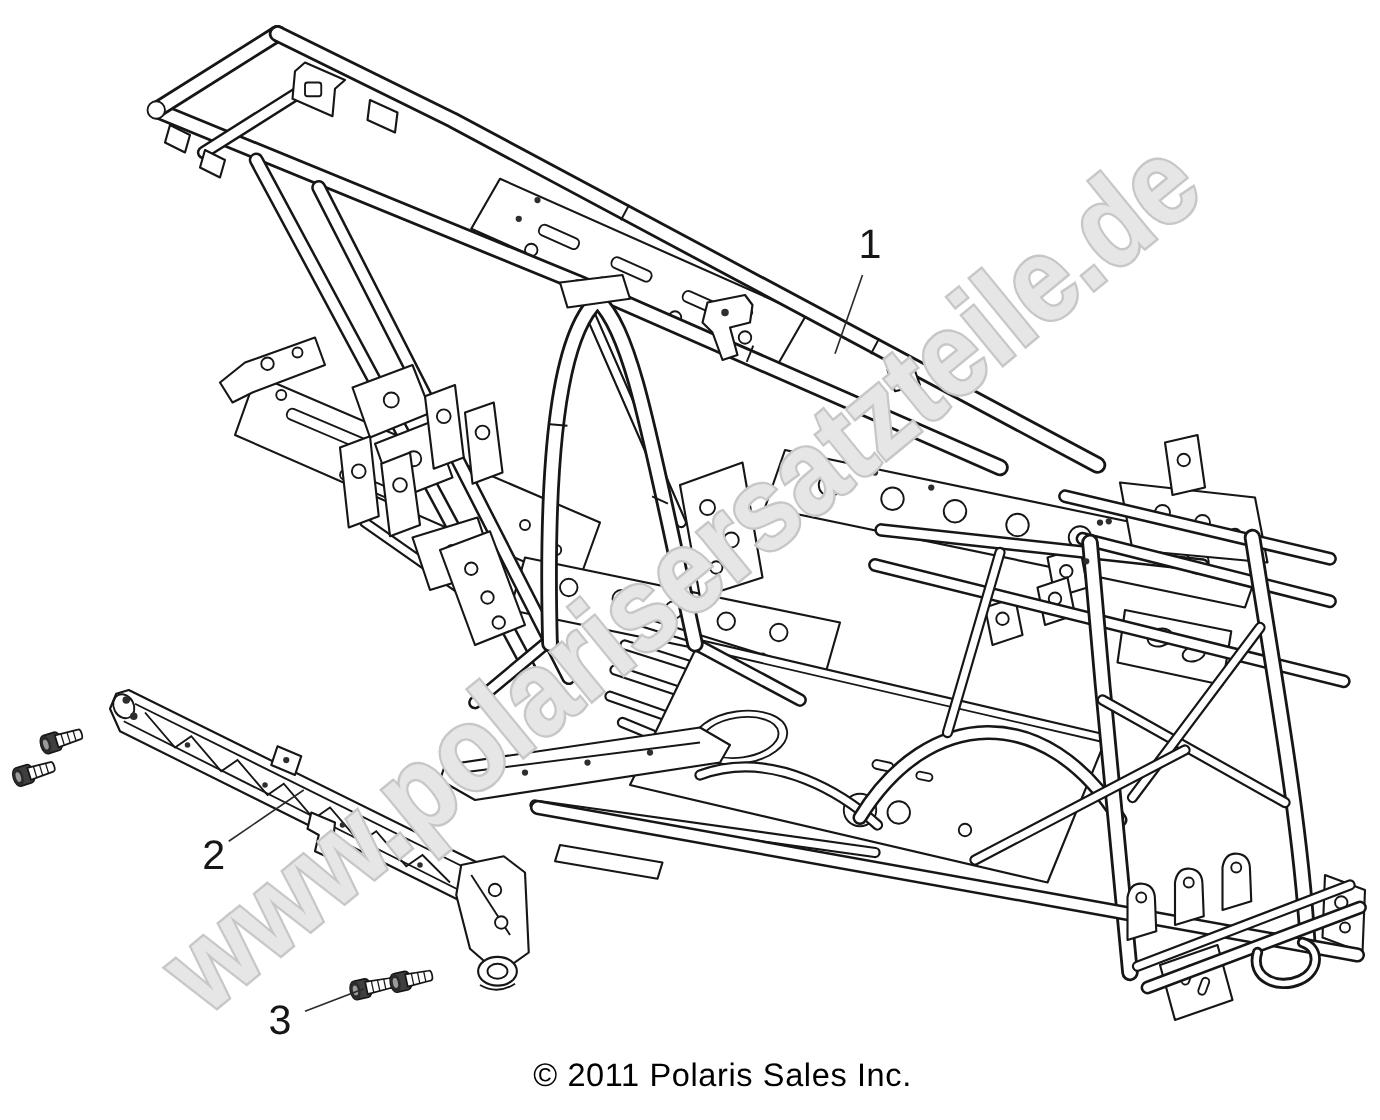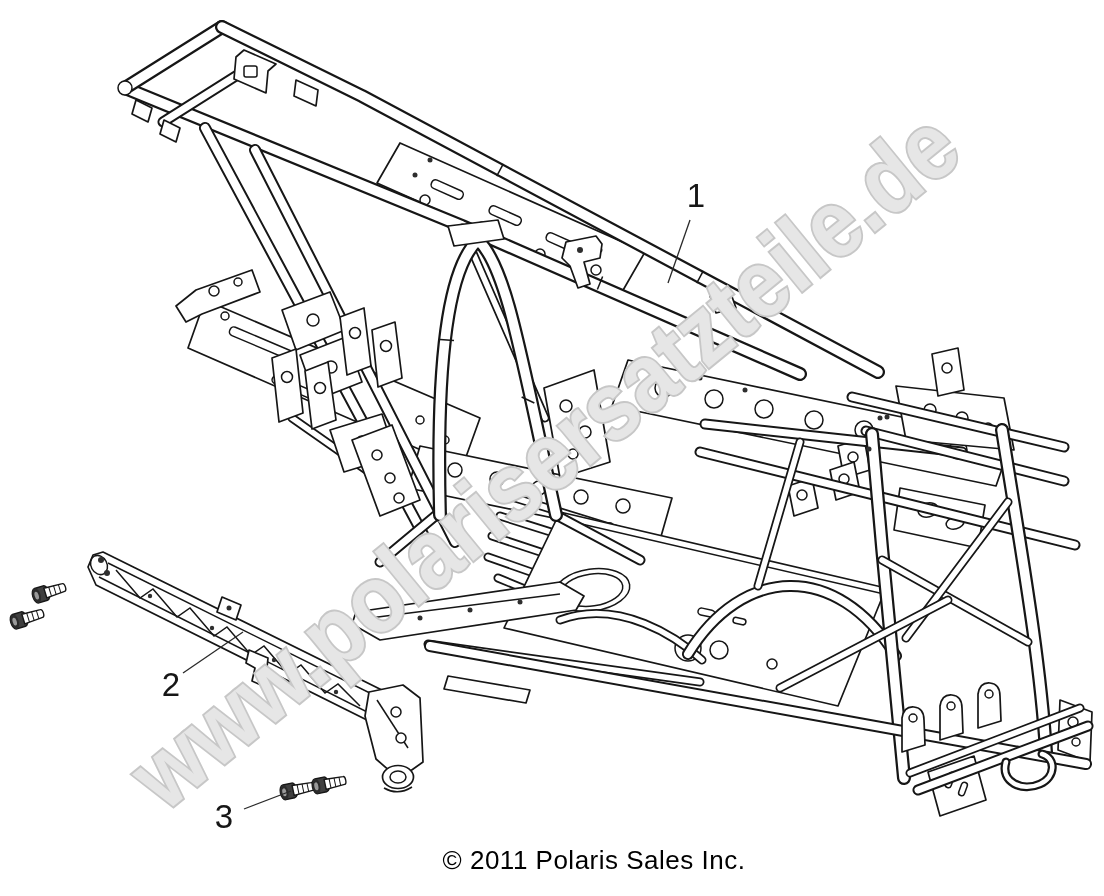--- a/index.html
+++ b/index.html
@@ -2,21 +2,21 @@
 <html><head>
 <meta charset="utf-8">
 <style>
   html,body{margin:0;padding:0;background:#ffffff;}
   .stage{position:relative;width:1104px;height:896px;background:#ffffff;overflow:hidden;
          font-family:"Liberation Sans",sans-serif;}
   .stage svg{position:absolute;left:0;top:0;}
   .callout{position:absolute;transform:translate(-50%,-50%);font-size:33px;color:#161616;
            font-family:"Liberation Sans",sans-serif;line-height:1;}
   .copyright{position:absolute;left:578px;top:845px;transform:translateX(-50%);
-             font-size:26px;color:#000;white-space:nowrap;letter-spacing:0.5px;margin-left:16px;}
+             font-size:26px;color:#000;white-space:nowrap;letter-spacing:0.5px;}
   
   .p{fill:#fff;stroke:#161616;stroke-width:1.7;stroke-linejoin:round;}
   .l{fill:none;stroke:#161616;stroke-width:1.5;}
   .h{fill:#fff;stroke:#161616;stroke-width:1.5;}
   .d{fill:#2e2e2e;stroke:none;}
   .tO{fill:none;stroke:#161616;stroke-width:14;stroke-linecap:round;stroke-linejoin:round;}
   .tI{fill:none;stroke:#ffffff;stroke-width:9.5;stroke-linecap:round;stroke-linejoin:round;}
   .rO{fill:none;stroke:#161616;stroke-width:12;stroke-linecap:round;stroke-linejoin:round;}
   .rI{fill:none;stroke:#ffffff;stroke-width:8;stroke-linecap:round;stroke-linejoin:round;}
   .mO{fill:none;stroke:#161616;stroke-width:11;stroke-linecap:round;stroke-linejoin:round;}

